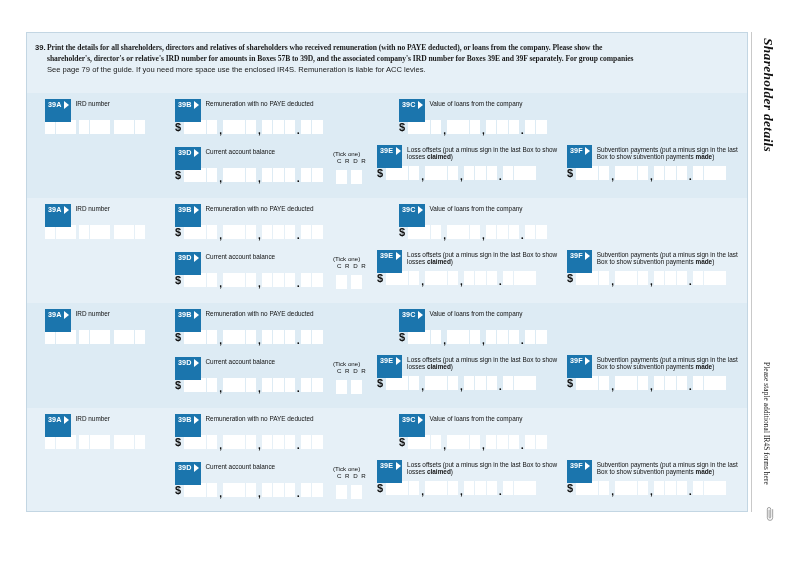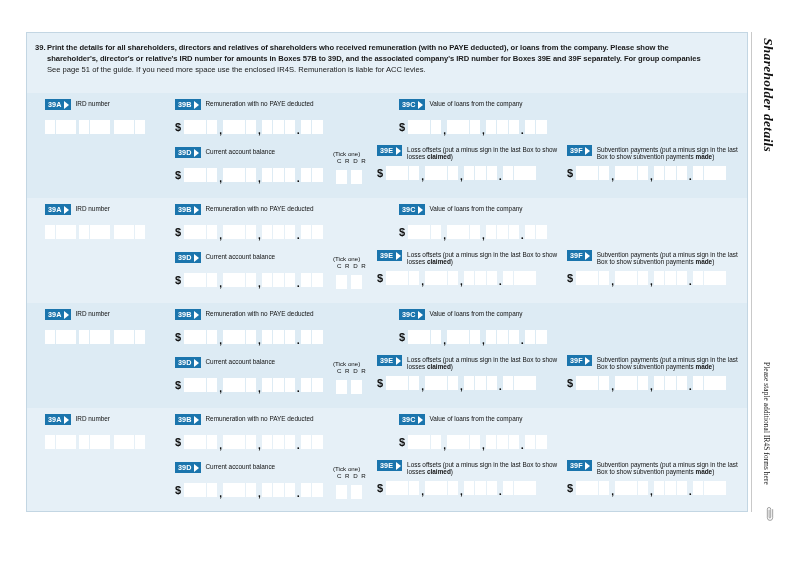--- a/index.html
+++ b/index.html
@@ -42,20 +42,21 @@
     top: 10px;
     width: 706px;
     color: #1a1a1a;
   }
   .instr-line {
     font-size: 7.6px;
     font-weight: bold;
     line-height: 10.6px;
     letter-spacing: -0.05px;
     white-space: nowrap;
+    font-family: Liberation Serif, serif;
   }
   .instr-line.indent { padding-left: 12px; }
   .instr-note {
     font-size: 7.6px;
     font-weight: normal;
     line-height: 10.6px;
     padding-left: 12px;
     padding-top: 1px;
     white-space: nowrap;
   }
@@ -91,21 +92,21 @@
   
   .tag {
     position: relative;
     display: inline-block;
     background: #1b75ad;
     color: #ffffff;
     font-size: 7.2px;
     font-weight: bold;
     line-height: 11px;
     height: 11px;
-    padding: 0 9px 0 3px;
+    padding: 0 9px 12px 3px;
     letter-spacing: 0.1px;
     flex: none;
   }
   .tag .arrow {
     position: absolute;
     right: 1.5px;
     top: 1.5px;
     width: 0; height: 0;
     border-top: 4px solid transparent;
     border-bottom: 4px solid transparent;
@@ -243,21 +244,21 @@
 <div id="page">
 
   <div id="right-rule"></div>
 
   <div id="form-panel">
 
     <div id="instructions">
       <span class="q-num">39.</span>
       <div class="instr-line indent">Print the details for all shareholders, directors and relatives of shareholders who received remuneration (with no PAYE deducted), or loans from the company. Please show the</div>
       <div class="instr-line indent">shareholder's, director's or relative's IRD number for amounts in Boxes 57B to 39D, and the associated company's IRD number for Boxes 39E and 39F separately. For group companies</div>
-      <div class="instr-note">See page 51 of the guide. If you need more space use the enclosed IR4S. Remuneration is liable for ACC levies.</div>
+      <div class="instr-note">See page 79 of the guide. If you need more space use the enclosed IR4S. Remuneration is liable for ACC levies.</div>
     </div>
 
     <div class="band alt" style="top:60px;">
 
       <div class="field" style="left:18px; top:6px;">
         <div class="field-head">
           <span class="tag"><span>39A</span><i class="arrow"></i></span>
           <span class="flabel nowrap">IRD number</span>
         </div>
         <div class="boxrow">

